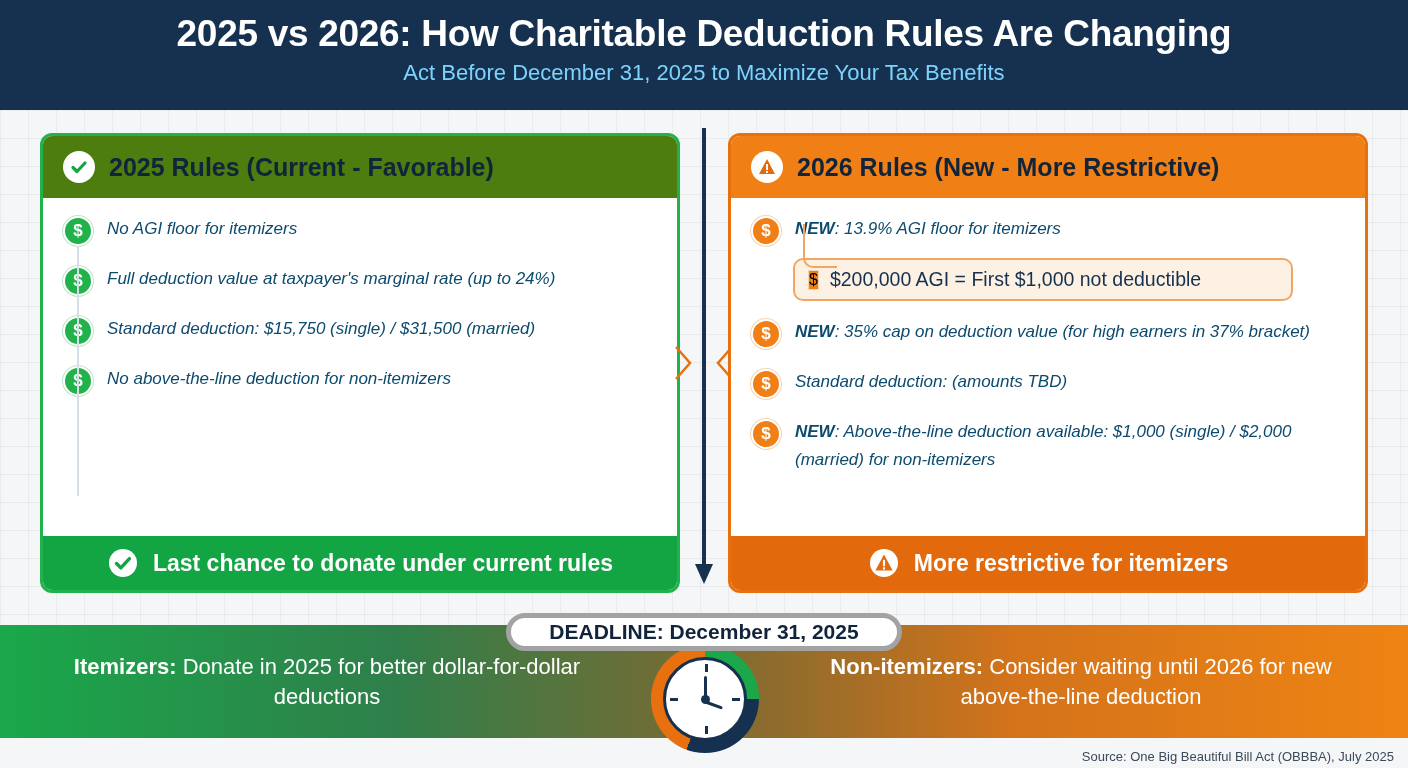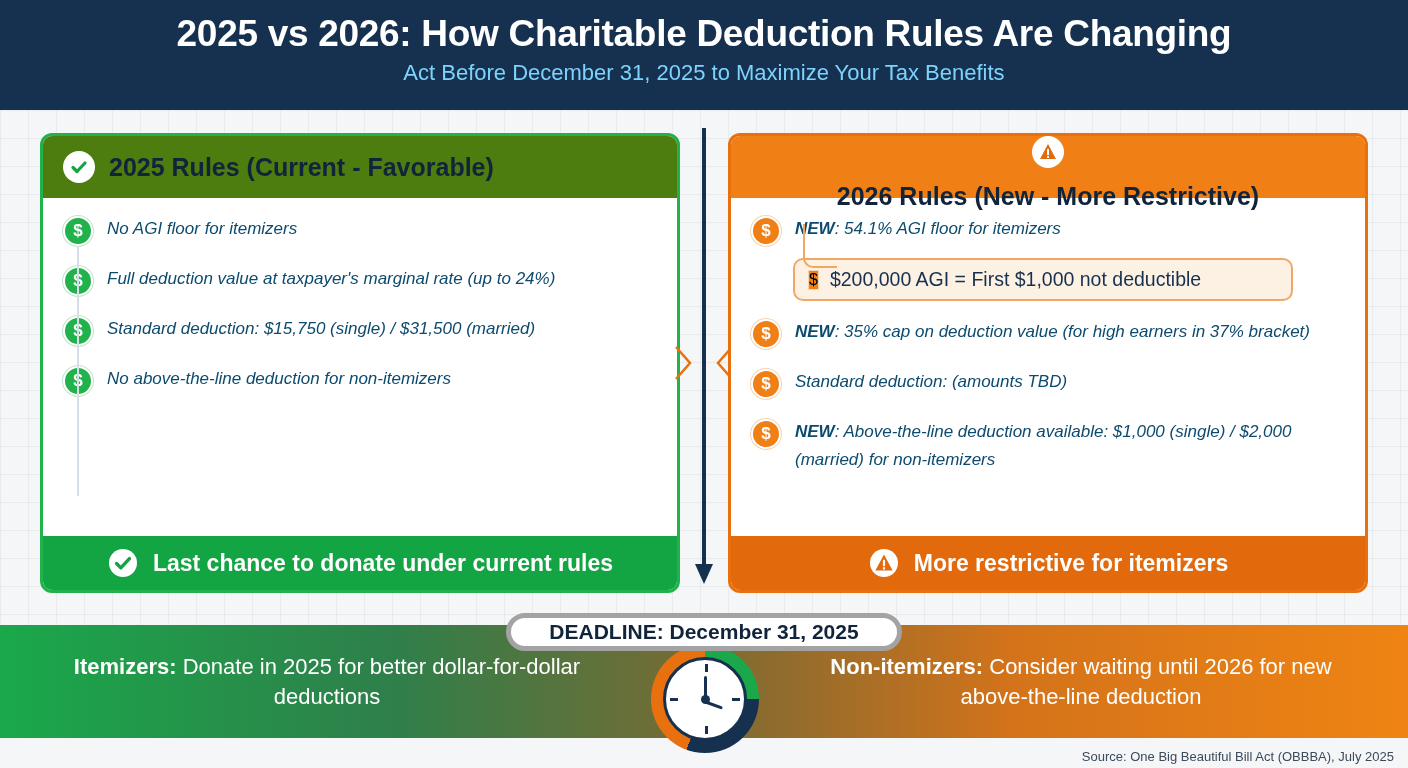--- a/index.html
+++ b/index.html
@@ -44,21 +44,21 @@
   }
   .panel-left  { left: 40px;  top: 133px; width: 640px; height: 460px; border: 3px solid #22b24c; }
   .panel-right { left: 728px; top: 133px; width: 640px; height: 460px; border: 3px solid #e8700f; }
 
   .panel-head {
     height: 62px; display: flex; align-items: center; gap: 14px;
     padding: 0 20px;
     color: #11243a; font-size: 25px; font-weight: bold;
   }
   .panel-left .panel-head  { background: #4d7c0f; }
-  .panel-right .panel-head { background: #f07f16; flex-direction: column; }
+  .panel-right .panel-head { background: #f07f16; }
 
   .panel-foot {
     position: absolute; left: 0; bottom: 0; width: 100%; height: 54px;
     display: flex; align-items: center; justify-content: center; gap: 14px;
     color: #ffffff; font-size: 23px; font-weight: bold; margin-top: 41px;
   }
   .panel-left .panel-foot  { background: #13a544; }
   .panel-right .panel-foot { background: #e2690c; }
 
   .badge-circle {
@@ -247,21 +247,21 @@
           <path d="M13 5 L21 20 H5 Z" fill="#e2690c"></path>
           <rect x="12" y="10" width="2" height="6" fill="#ffffff"></rect>
           <rect x="12" y="17" width="2" height="2" fill="#ffffff"></rect>
         </svg>
     </span>
     <span>2026 Rules (New - More Restrictive)</span>
   </div>
   <div class="panel-body">
     <div class="row">
       <span class="dollar">$</span>
-      <span class="txt"><b>NEW</b><span>: 54.1% AGI floor for itemizers</span></span>
+      <span class="txt"><b>NEW</b><span>: 13.9% AGI floor for itemizers</span></span>
     </div>
 
     <div style="position:relative;">
       <div class="elbow" style="top:-34px;"></div>
       <div class="callout">
         <span class="dollar" style="background:#f07f16;">$</span>
         <span class="txt">$200,000 AGI = First $1,000 not deductible</span>
       </div>
     </div>
 

